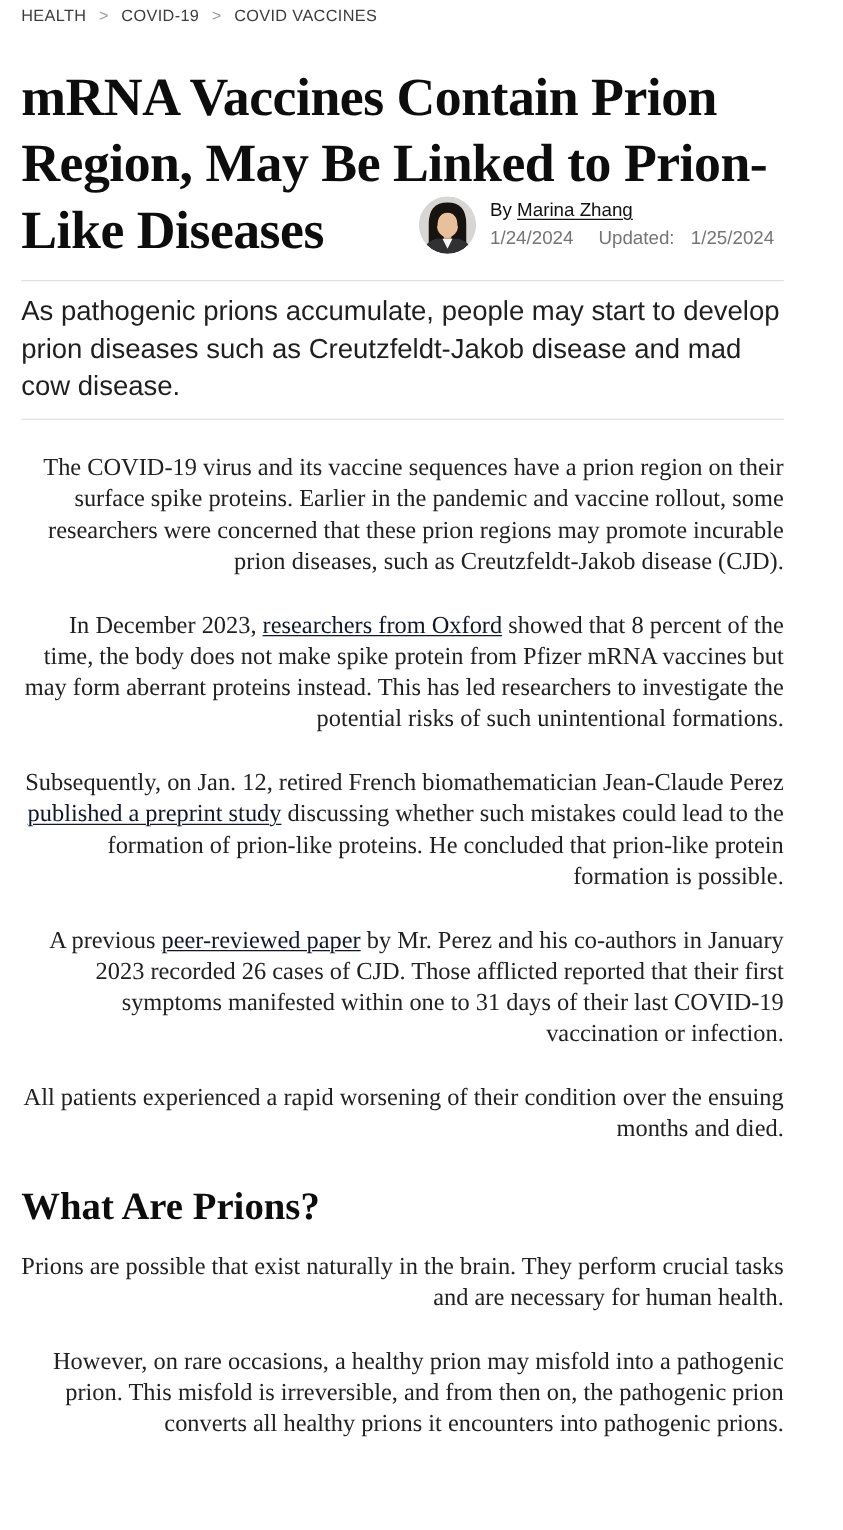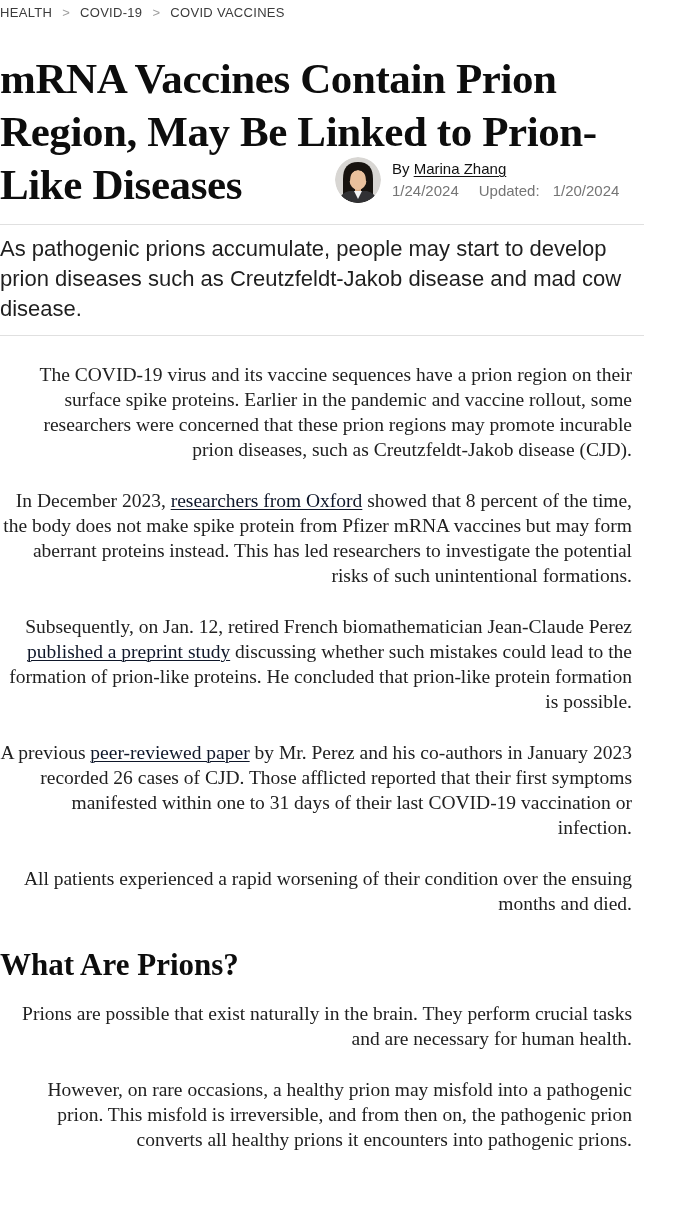--- a/index.html
+++ b/index.html
@@ -10,21 +10,21 @@
   body {
     width: 674px;
     min-height: 1224px;
     font-family: "Liberation Sans", sans-serif;
     color: #212121;
   }
   .page {
     position: relative;
     width: 644px;
     box-sizing: border-box;
-    padding: 0 0;
+    padding: 0 17px;
   }
 
   
   .breadcrumb {
     padding-top: 4px;
     font-size: 13px;
     line-height: 17px;
     letter-spacing: 0.3px;
     white-space: nowrap;
   }
@@ -163,21 +163,21 @@
           <path d="M19 34 L23 42 L27 34 Z" fill="#f5f5f5"></path>
         </g>
       </svg>
     </span>
     <div class="byline-text">
       <div class="byline-author">
         <span>By</span>
         <a class="author-link" href="#">Marina Zhang</a>
       </div>
       <div class="byline-dates">
-        <span>1/24/2024</span><span class="updated-label">Updated:</span><span class="updated-date">1/20/2024</span>
+        <span>1/24/2024</span><span class="updated-label">Updated:</span><span class="updated-date">1/25/2024</span>
       </div>
     </div>
   </div>
 
   <hr class="rule rule-top">
 
   <p class="dek">As pathogenic prions accumulate, people may start to develop prion diseases such as Creutzfeldt-Jakob disease and mad cow disease.</p>
 
   <hr class="rule rule-dek">
 

